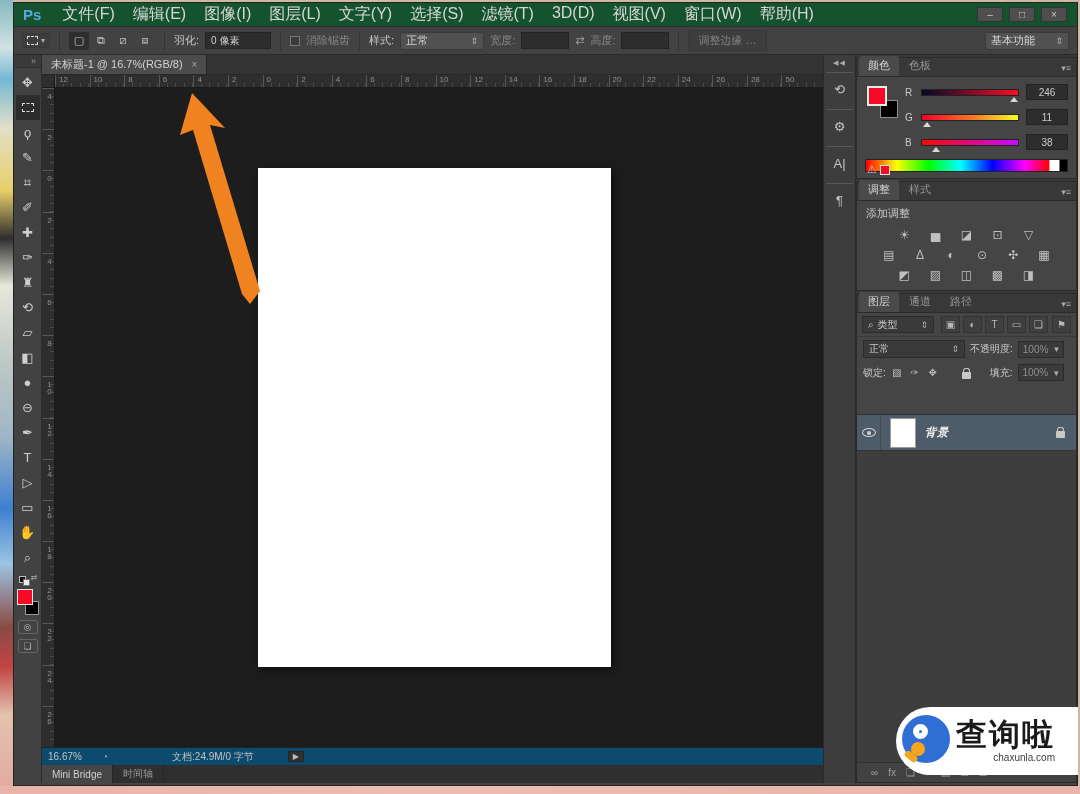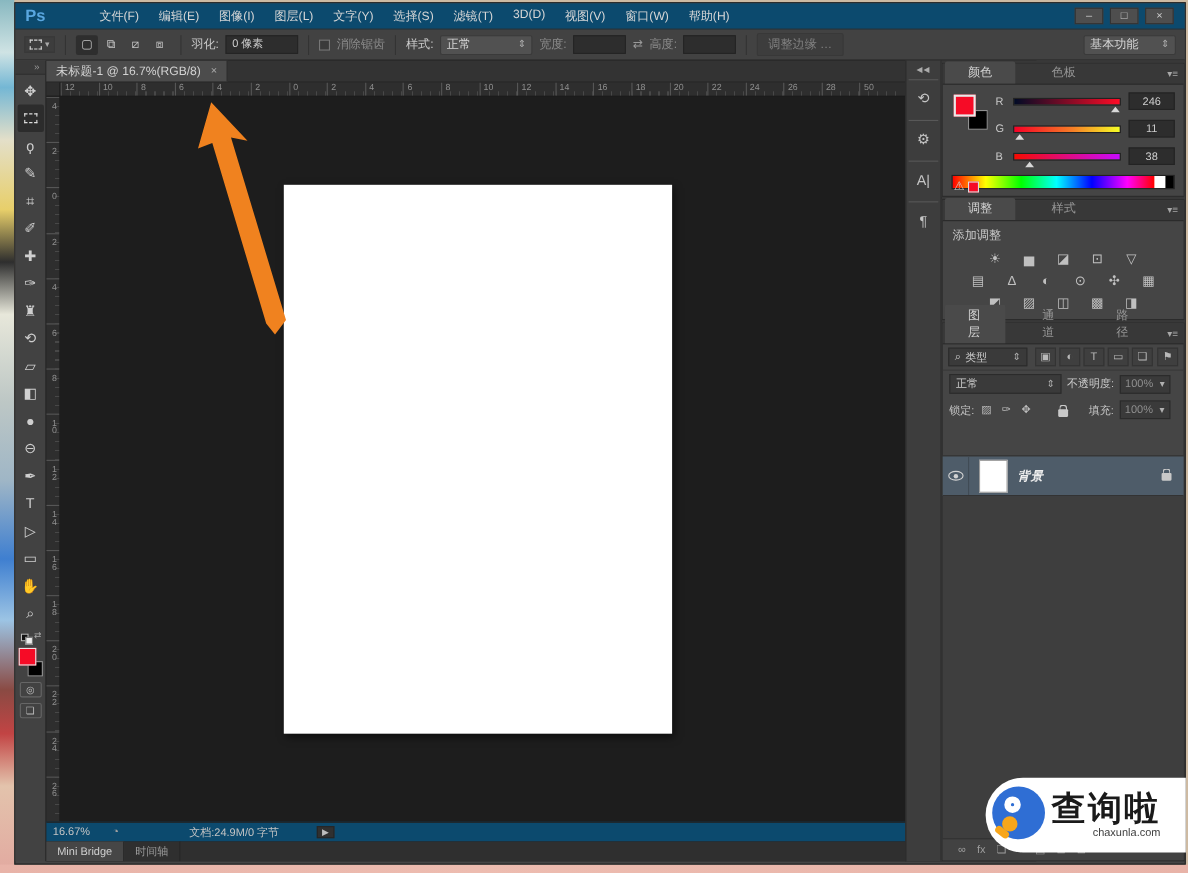--- a/index.html
+++ b/index.html
@@ -5,24 +5,24 @@
   html,body{margin:0;padding:0;width:1080px;height:794px;overflow:hidden;
     font-family:"Liberation Sans","DejaVu Sans",sans-serif;background:#cdbaa2;}
   *{box-sizing:border-box;}
   .desk-left{position:absolute;left:0;top:0;width:13px;height:794px;
     background:linear-gradient(#88b8c0 0%,#cfe3e4 6%,#74b7d4 10%,#e3dfc9 16%,#e8cf6a 24%,#2e2e2e 30%,#e7e7da 36%,#bdc7c5 46%,#9fb6c6 55%,#3f7fd0 64%,#9cc4e4 71%,#8a4a43 79%,#c24444 84%,#e3c3ac 90%,#e2a9a0 100%);}
   .desk-bottom{position:absolute;left:0;bottom:0;width:100%;height:8px;
     background:linear-gradient(90deg,#e8b3a8,#edbcb0 40%,#e8b3a8);}
   .win{position:absolute;left:13px;top:2px;width:1065px;height:784px;background:#454545;border:1px solid #222;}
 
   
-  .menubar{position:absolute;left:0;top:0;right:0;height:24px;background:#0c4a6e;border-bottom:1px solid #2d2d2d;display:flex;align-items:center;gap:28px;}
+  .menubar{position:absolute;left:0;top:0;right:0;height:24px;background:#14532d;border-bottom:1px solid #2d2d2d;display:flex;align-items:center;}
   .pslogo{color:#5aa7e0;font-weight:bold;font-size:15px;padding:0 12px 0 9px;}
   .menus{display:flex;}
-  .menu-item{color:#d6d6d6;font-size:11px;padding:0 9px;white-space:nowrap;}
+  .menu-item{color:#d6d6d6;font-size:16px;padding:0 9px;white-space:nowrap;}
   .winctl{margin-left:auto;display:flex;gap:6px;padding-right:10px;}
   .wbtn{width:26px;height:15px;background:#4e4e4e;border:1px solid #333;color:#c9c9c9;font-size:10px;line-height:13px;text-align:center;}
 
   
   .optbar{position:absolute;left:0;top:24px;right:0;height:28px;background:#424242;border-bottom:1px solid #2a2a2a;
     display:flex;align-items:center;gap:6px;padding:0 8px;font-size:11px;color:#c9c9c9;}
   .vsep{width:1px;height:18px;background:#333;margin:0 3px;}
   .tool-preset{display:flex;align-items:center;gap:3px;padding:2px 4px;border:1px solid #383838;background:#3d3d3d;}
   .dashedbox{width:11px;height:9px;border:1px dashed #d8d8d8;}
   .caret{font-size:8px;color:#aaa;}
@@ -92,21 +92,21 @@
   .dock-icons{display:flex;flex-direction:column;align-items:center;}
   .dicon{width:27px;height:34px;margin-top:3px;color:#c5c5c5;font-size:13px;display:flex;align-items:center;justify-content:center;border-top:1px solid #585858;}
 
   
   .panels{position:absolute;left:842px;top:52px;right:0;bottom:2px;background:#383838;}
   .panel{position:absolute;left:0;right:0;background:#454545;border:1px solid #2b2b2b;}
   #p-color{top:2px;height:122px;}
   #p-adj{top:126px;height:110px;}
   #p-layers{top:238px;bottom:0;}
   .ptabs{height:19px;background:#383838;display:flex;align-items:flex-end;border-bottom:1px solid #2b2b2b;padding-left:2px;}
-  .ptab{font-size:11px;color:#d2d2d2;background:#4a4a4a;padding:2px 21px 3px;margin-right:12px;border-radius:2px 2px 0 0;}
+  .ptab{font-size:11px;color:#d2d2d2;background:#4a4a4a;padding:2px 9px 3px;margin-right:1px;border-radius:2px 2px 0 0;}
   .ptab.dim{background:transparent;color:#969696;}
   .pmenu{margin-left:auto;color:#a8a8a8;font-size:9px;padding:0 5px 3px 0;}
 
   
   .cbody{position:relative;padding-top:7px;}
   .cswatches{position:absolute;left:10px;top:9px;width:36px;height:36px;}
   .cfg{position:absolute;left:0;top:0;width:20px;height:20px;background:#F60B26;border:2px solid #e9e9e9;z-index:2;}
   .cbg{position:absolute;left:13px;top:14px;width:18px;height:18px;background:#000;border:1px solid #8f8f8f;}
   .crow{display:flex;align-items:center;margin:0 8px 9px 48px;gap:7px;}
   .clabel{font-size:10px;color:#c9c9c9;width:9px;}

